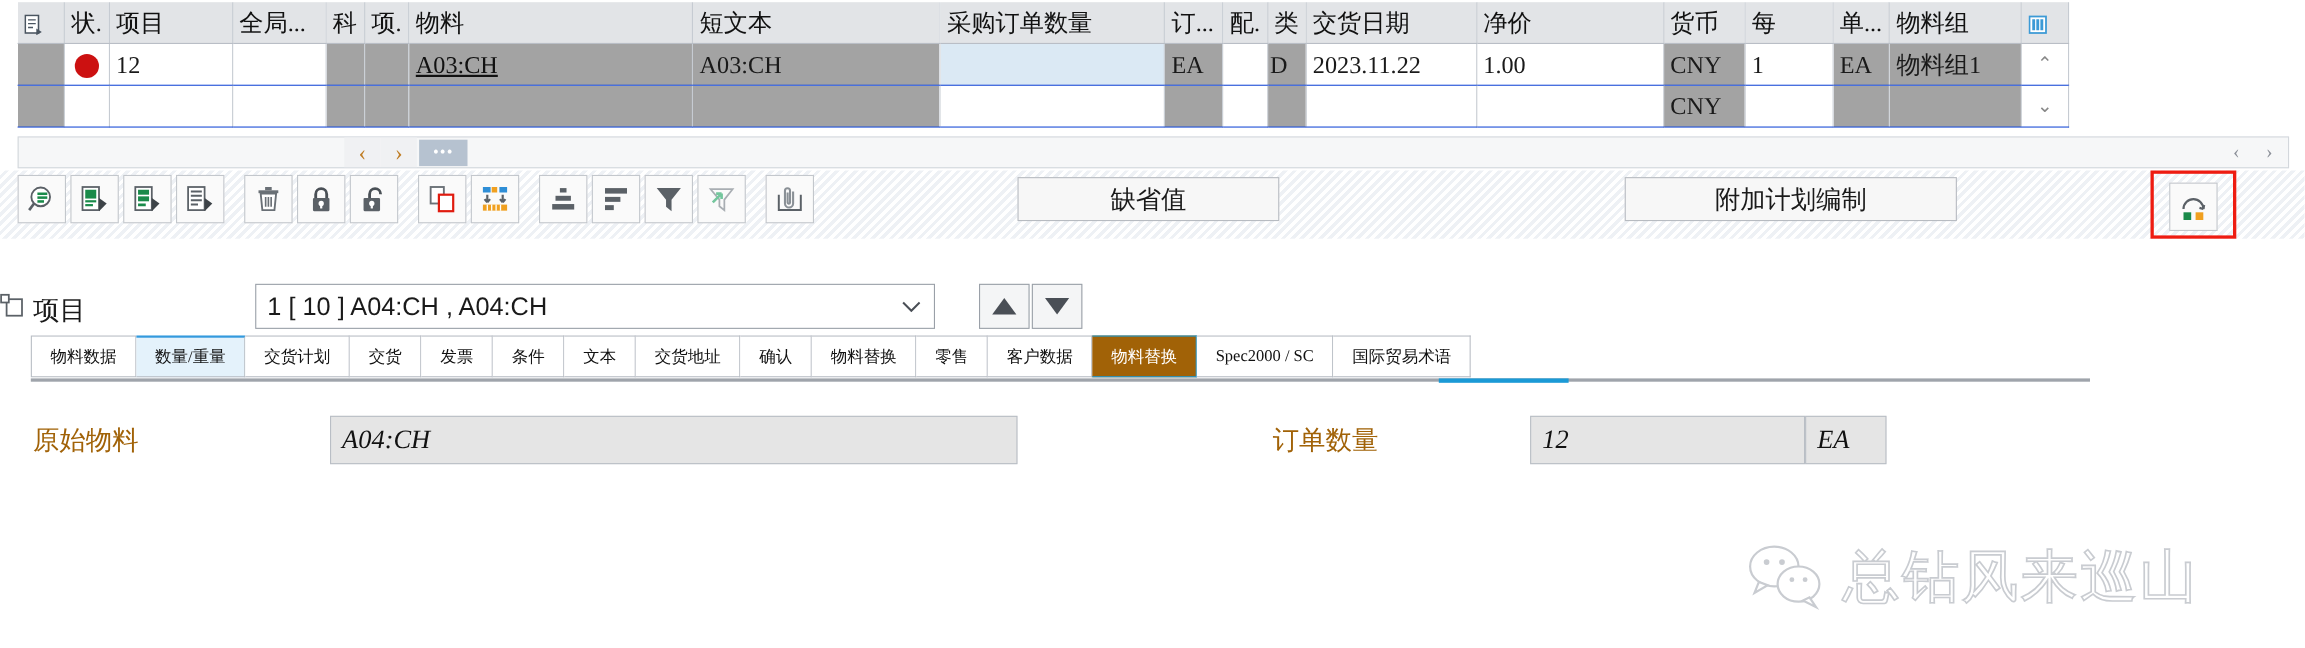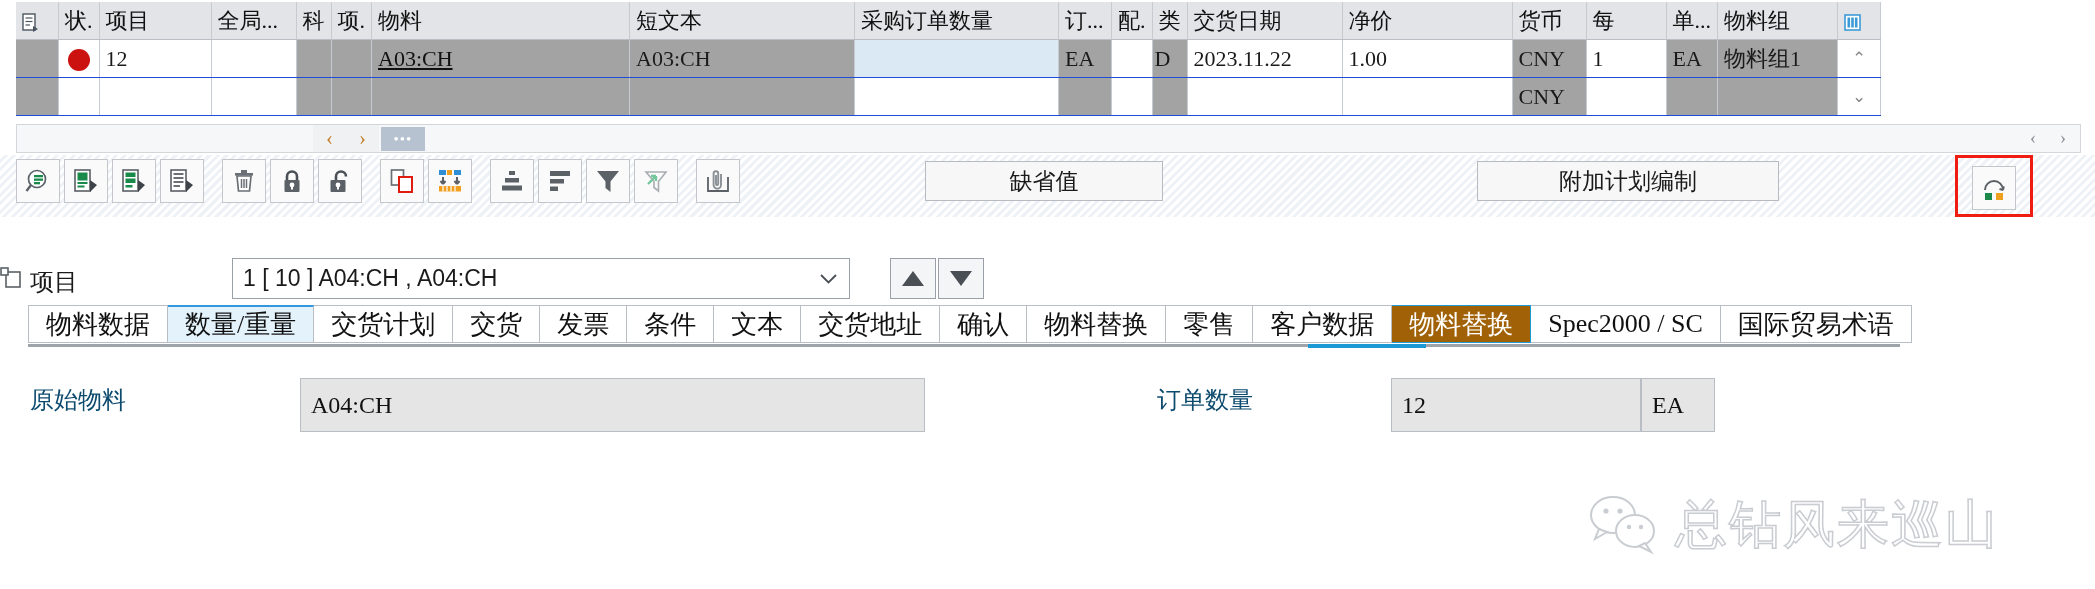--- a/index.html
+++ b/index.html
@@ -99,37 +99,37 @@
   .tri{width:0;height:0;border-left:11px solid transparent;border-right:11px solid transparent;}
   .tri.up{border-bottom:15px solid #4a4f56;}
   .tri.down{border-top:15px solid #4a4f56;}
 
   
   #tabbar{position:absolute;left:28px;top:305px;height:40px;display:flex;}
   .tab{
     height:38px;border:1px solid #b9bec5;border-left:none;
     background:#fff;box-sizing:border-box;
     display:flex;align-items:center;justify-content:center;
-    padding:0 17px;font-size:26px;color:#111;white-space:nowrap;
+    padding:0 17px;font-size:15px;color:#111;white-space:nowrap;
   }
   .tab:first-child{border-left:1px solid #b9bec5;}
   .tab.sel-soft{background:#e4f2fb;border-top:2px solid #3399dd;}
   .tab.sel-strong{background:#a16207;color:#fff;border-color:#1b9ad6;}
   #tab-underline{
     position:absolute;left:28px;top:344px;width:1872px;height:3px;background:#9fa4ab;
   }
   #tab-accent{position:absolute;left:1308px;top:344px;width:118px;height:4px;background:#1b9ad6;}
 
   
   #detail{position:absolute;left:0;top:352px;width:2095px;height:237px;background:#fff;}
-  .f-label{position:absolute;font-size:24px;color:#0c4a6e;}
+  .f-label{position:absolute;font-size:24px;color:#a16207;}
   .f-field{
     position:absolute;border:1px solid #b9bec5;background:#e5e5e5;
     box-sizing:border-box;display:flex;align-items:center;
-    padding-left:10px;font-size:24px;height:54px;color:#111;
+    padding-left:10px;font-size:24px;height:44px;color:#111;font-style:italic;
   }
 
   
   #watermark{
     position:absolute;left:1585px;top:485px;width:470px;height:80px;
     display:flex;align-items:center;pointer-events:none;
   }
   #wm-text{
     font-size:52px;color:transparent;
     -webkit-text-stroke:1.5px #c9ccd1;

